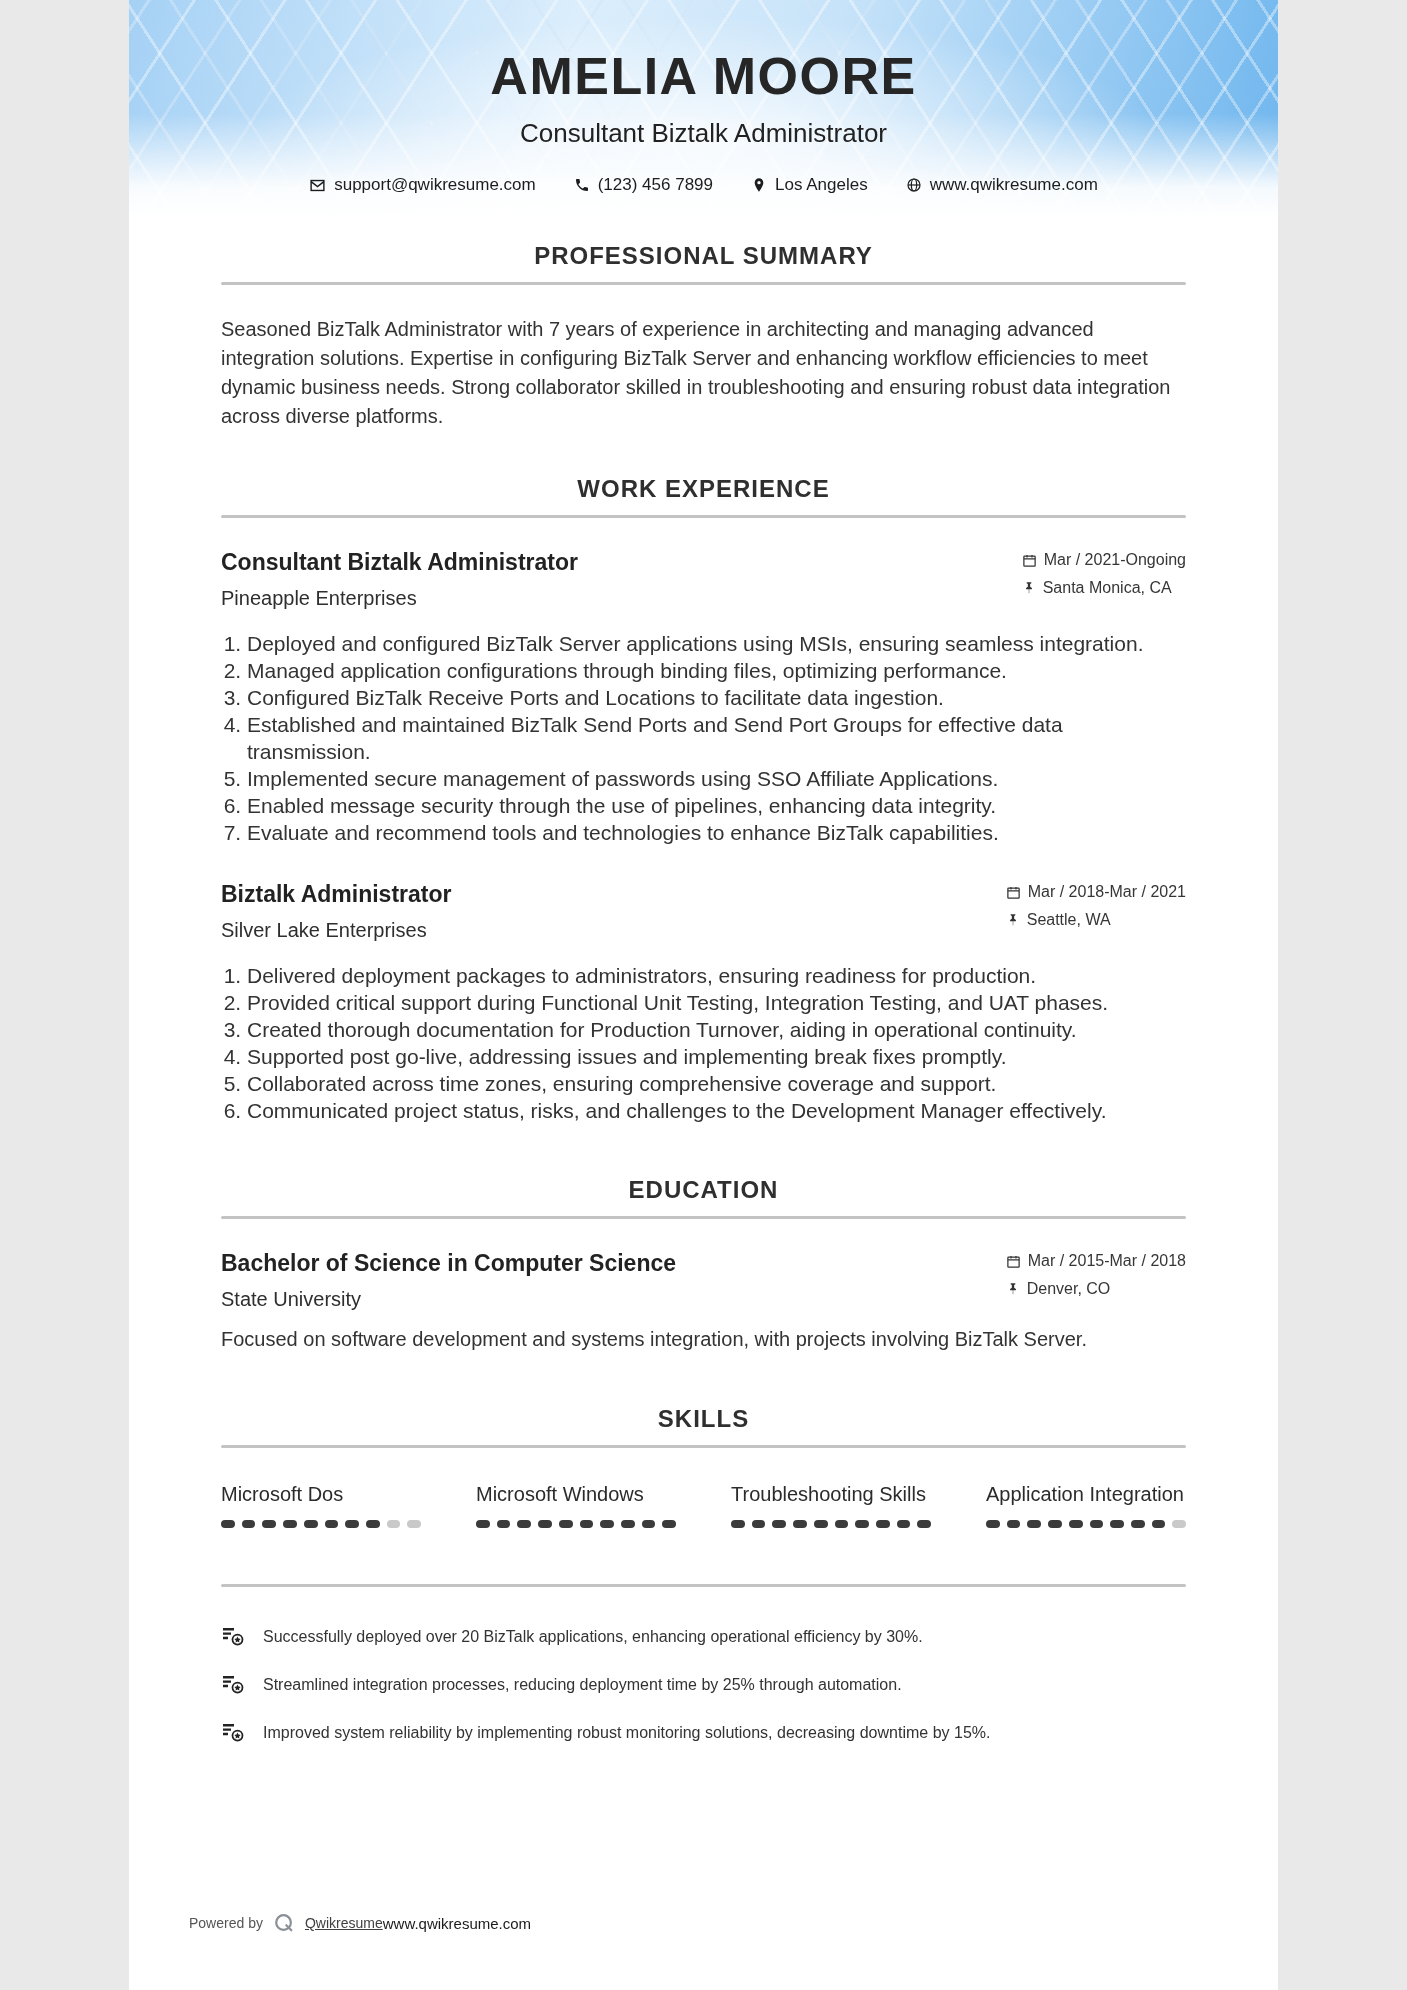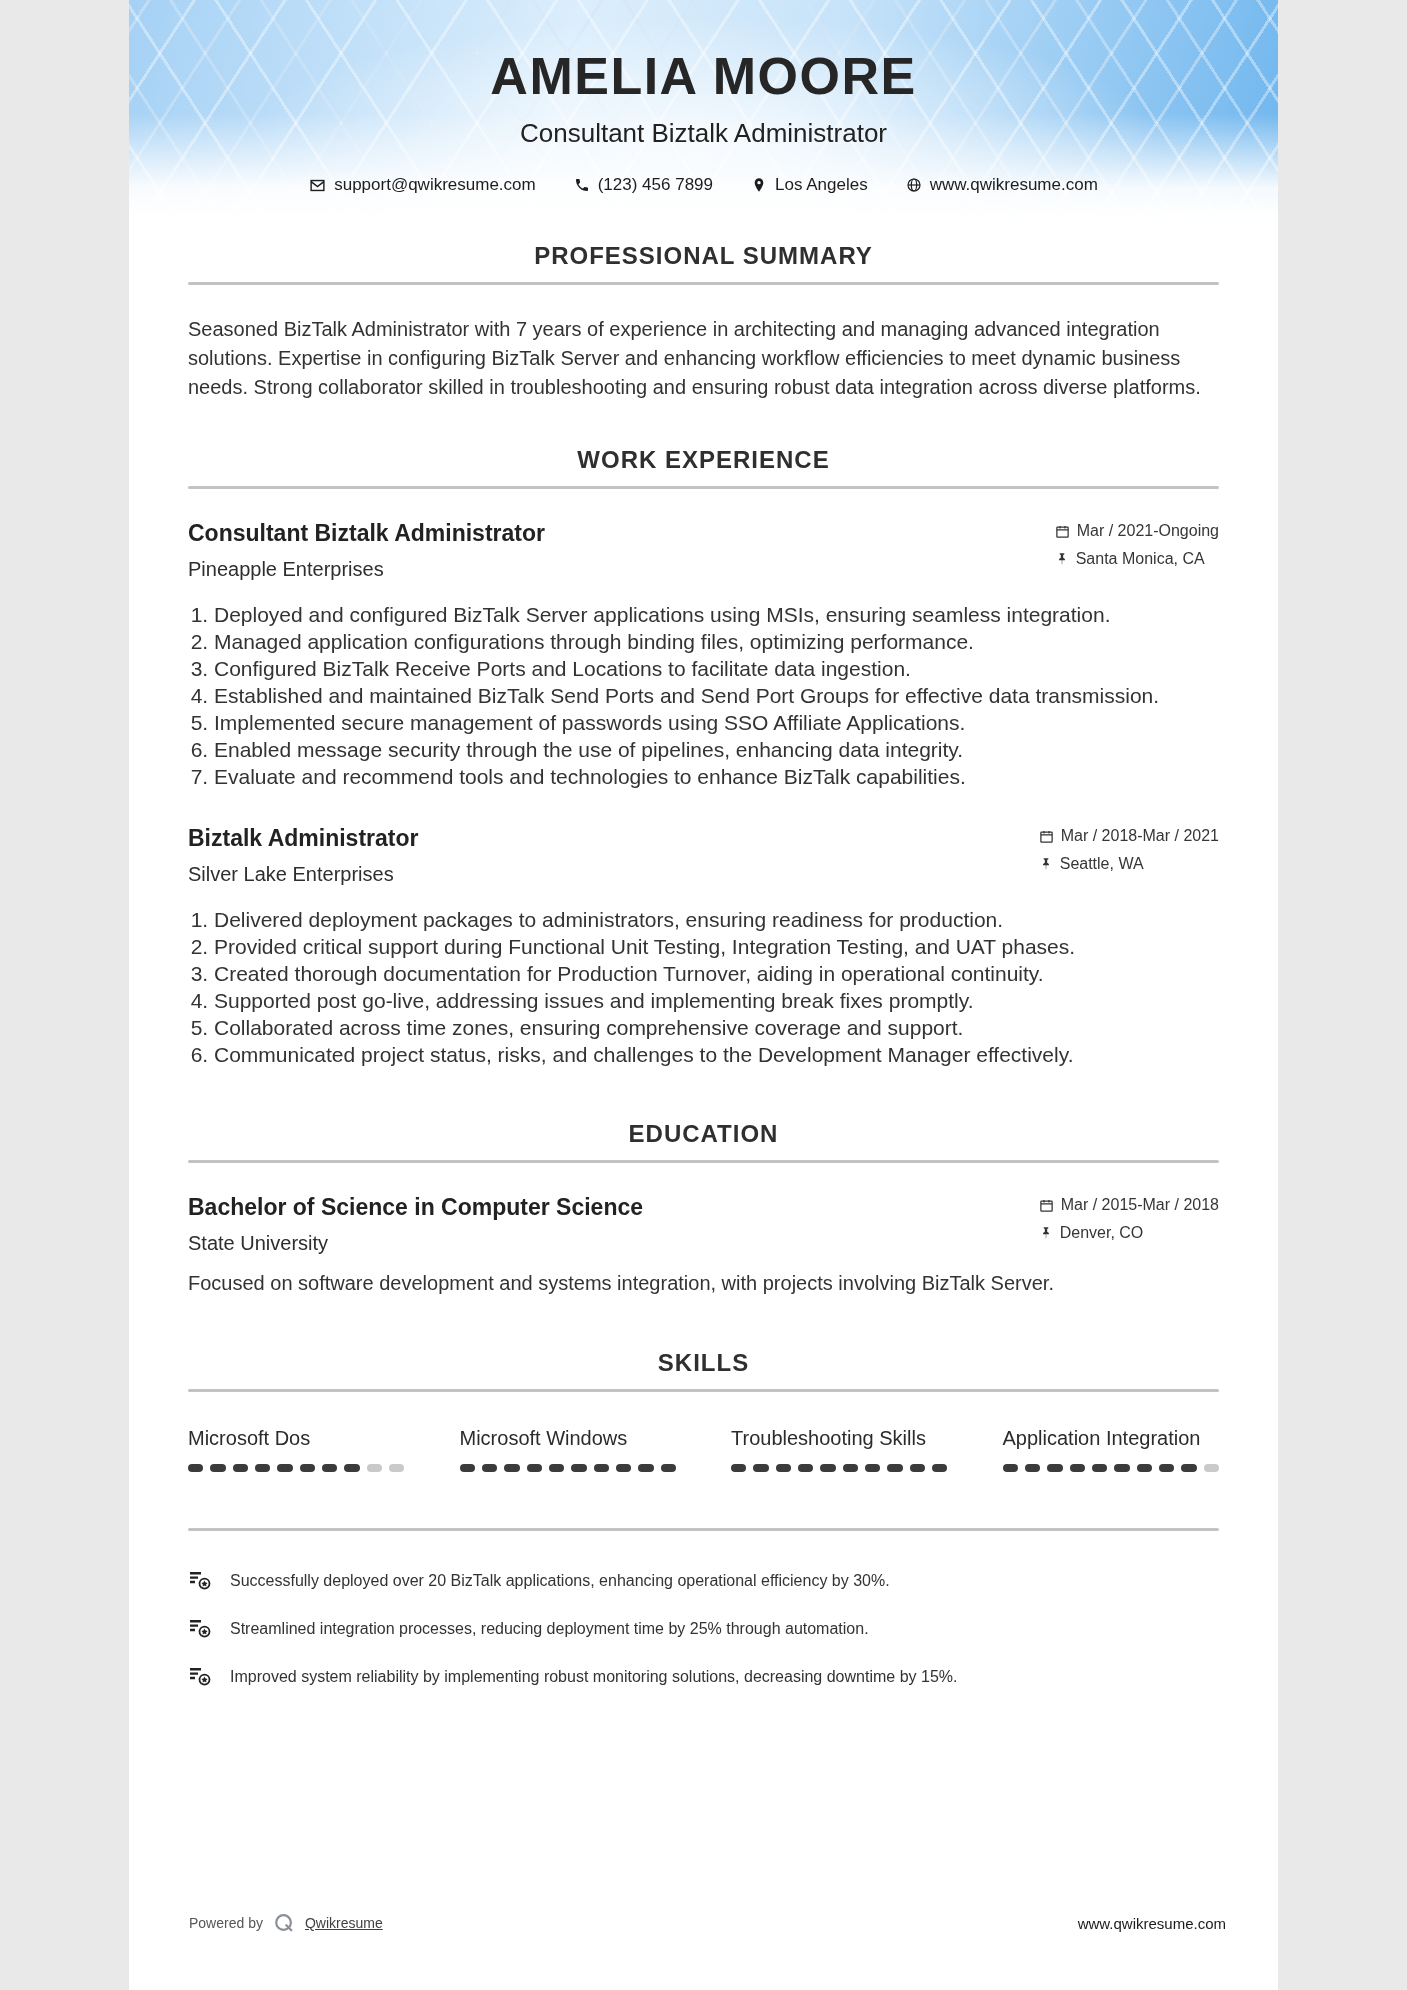--- a/index.html
+++ b/index.html
@@ -19,21 +19,21 @@
       repeating-linear-gradient(-57deg, rgba(110,175,232,0.28) 0 3px, rgba(255,255,255,0) 3px 76px),
       linear-gradient(102deg, var(--header-blue-mid,#a5d1f5) 0%, var(--header-blue-light,#dcEEfc) 38%, #c7e3f9 60%, var(--header-blue,#6fb6ee) 100%);
   }
   .header h1 { padding-top:46px; font-size:52px; font-weight:bold; letter-spacing:1.5px; color:#262626; }
   .header .subtitle { margin-top:12px; font-size:26px; color:#222; }
   .contact-row { margin-top:26px; display:flex; justify-content:center; align-items:center; gap:18px; font-size:17px; color:#1d1d1d; }
   .contact-item { display:inline-flex; align-items:center; gap:8px; margin:0 10px; text-decoration:none; color:#1d1d1d; }
   .contact-item svg { display:block; }
 
   
-  .content { padding:0 59px; }
+  .content { padding:0 92px; }
   .section-heading { text-align:center; font-size:24px; font-weight:bold; letter-spacing:1px; color:#2f2f2f; line-height:28px; }
   .divider { height:3px; background:var(--divider,#c3c3c3); margin-top:12px; border-radius:2px; }
 
   .section-summary { margin-top:24px; }
   .summary-text { margin-top:30px; font-size:20px; line-height:29px; color:#333; }
 
   .section-experience { margin-top:44px; }
   .job { margin-top:30px; }
   .job + .job { margin-top:34px; }
   .job-head { display:flex; justify-content:space-between; align-items:flex-start; }
@@ -56,21 +56,21 @@
   .skill-bar .dash { flex:1; height:8px; border-radius:4px; background:var(--dash-empty,#c9c9c9); }
   .skill-bar .dash.filled { background:var(--dash-filled,#3b3b3b); }
 
   .section-achievements { margin-top:56px; }
   .ach-list { margin-top:36px; }
   .ach-row { display:flex; align-items:flex-start; gap:18px; margin-bottom:20px; }
   .ach-row svg { flex:0 0 auto; margin-top:2px; }
   .ach-text { font-size:16px; line-height:28px; color:#333; }
 
   
-  .footer { position:absolute; left:60px; right:52px; bottom:56px; display:flex; justify-content:space-between; align-items:center; }
+  .footer { position:absolute; left:60px; right:65px; bottom:56px; display:flex; justify-content:flex-start; align-items:center; }
   .footer-left { display:flex; align-items:center; gap:10px; }
   .powered-by { font-size:14px; color:#555; }
   .brand-link { font-size:14px; color:#404040; text-decoration:underline; cursor:pointer; }
   .footer-site { font-size:15px; color:#1b1b1b; text-decoration:none; }
 </style>
 </head>
 <body>
 
 <div class="page">
 

